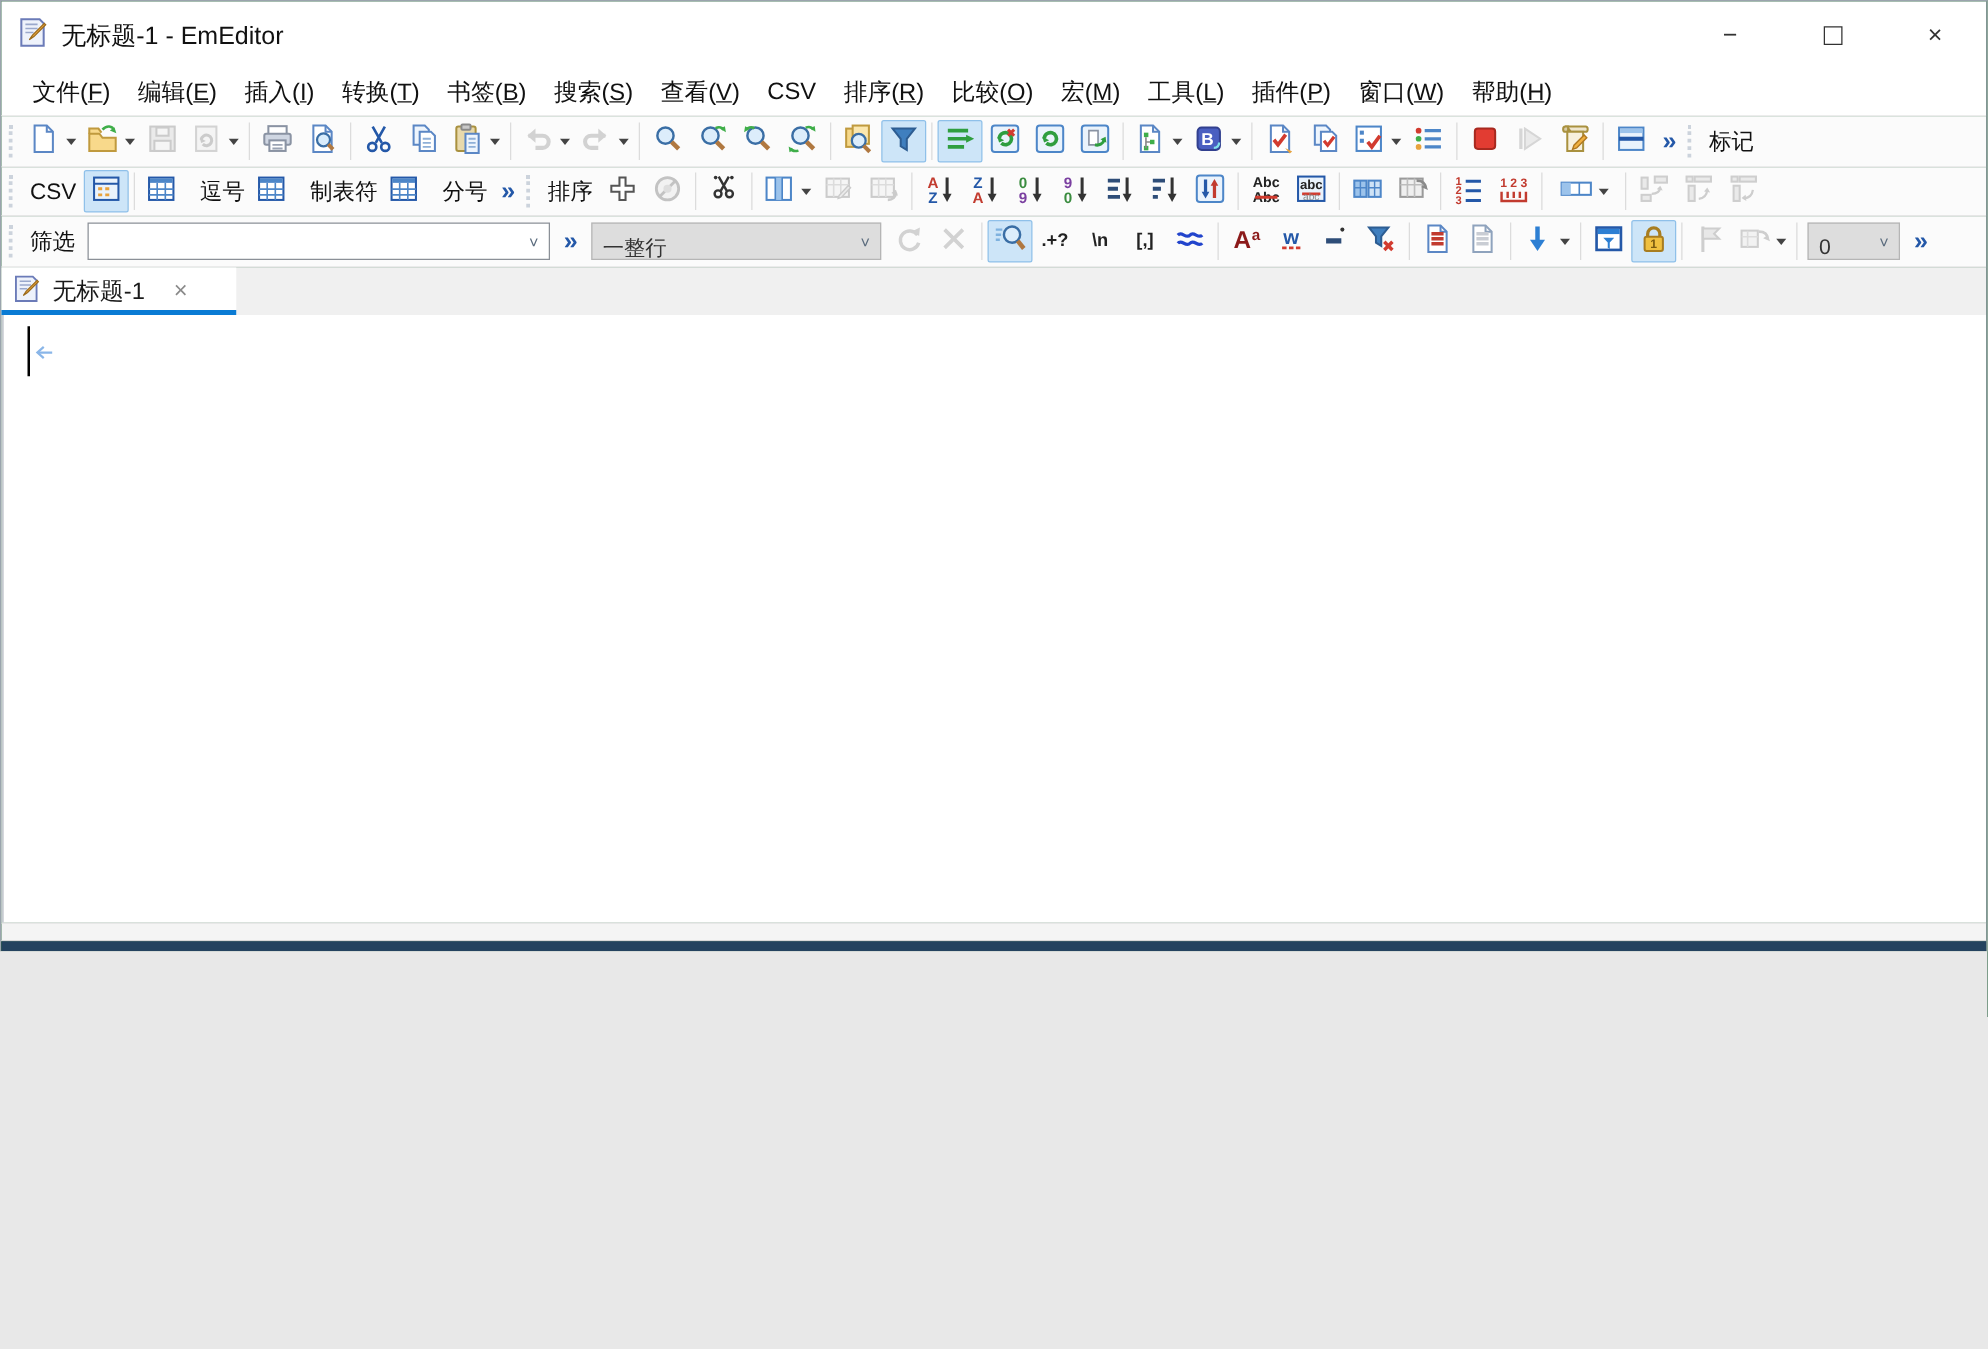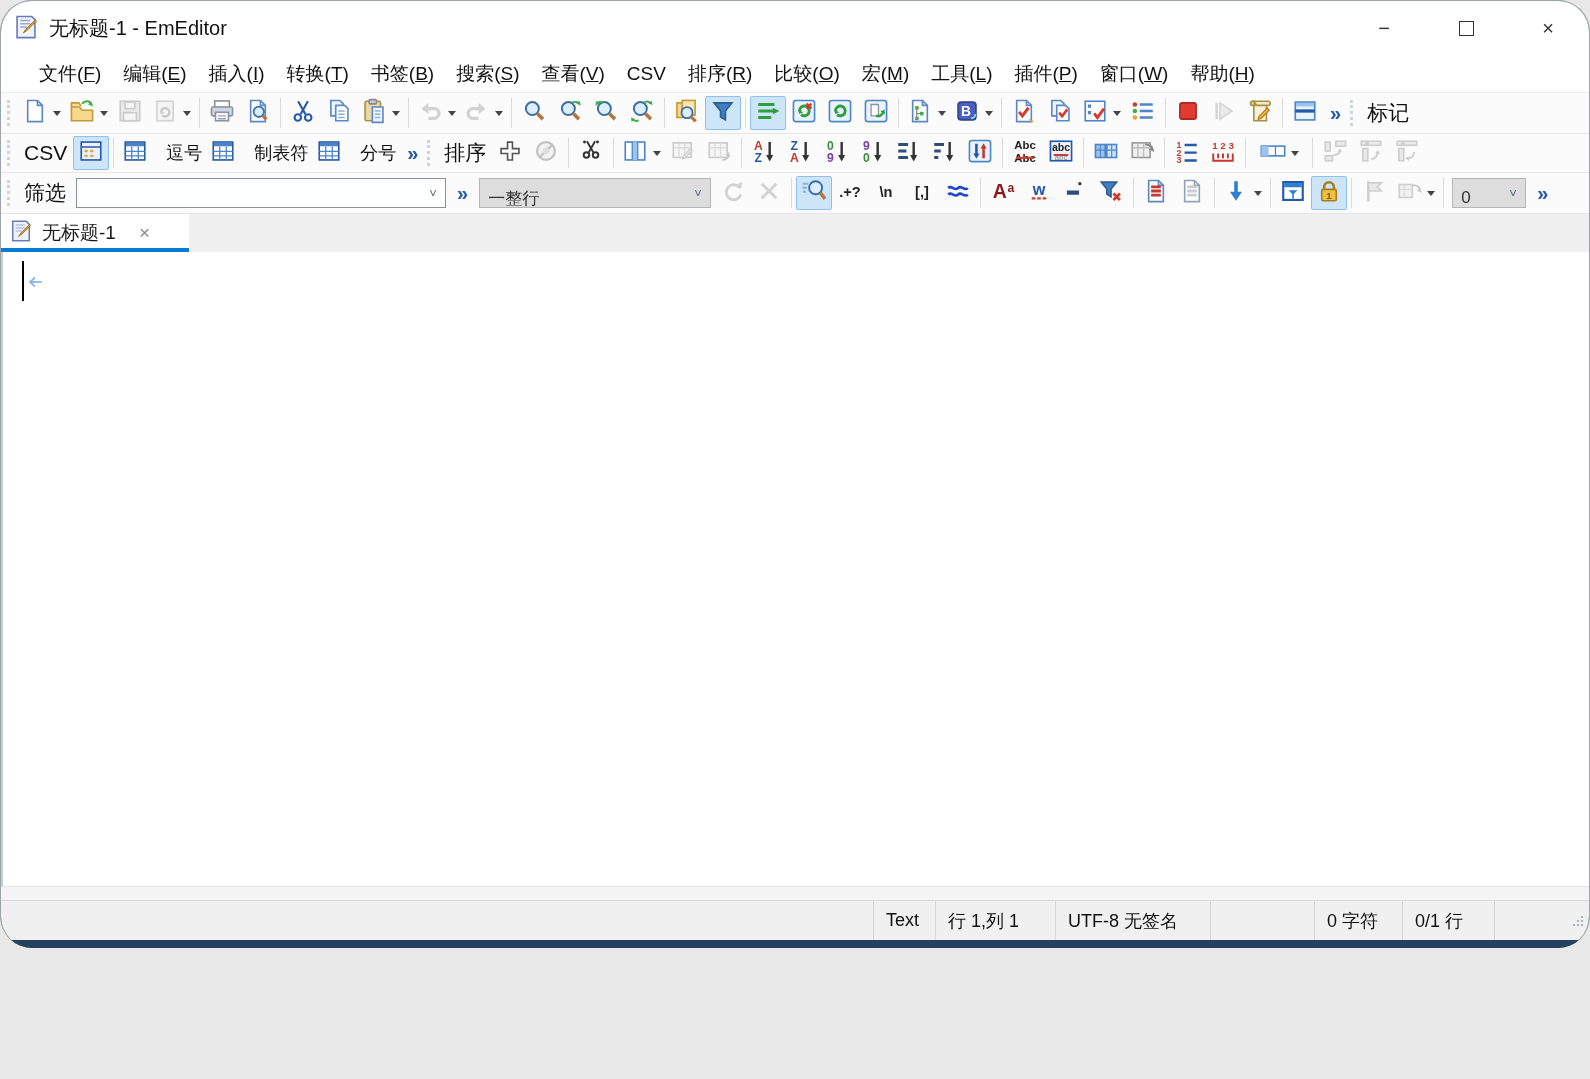--- a/index.html
+++ b/index.html
@@ -1,50 +1,50 @@
 <!DOCTYPE html>
 <html><head>
 <meta charset="utf-8">
 <style>
   html,body{margin:0;padding:0;background:#e8e8e8;}
   *{box-sizing:border-box;}
   .window{
-    width:1590px;height:948px;background:#14532d;position:relative;
+    width:1590px;height:761px;background:#14532d;position:relative;
     font-family:"Liberation Sans","DejaVu Sans",sans-serif;color:#1a1a1a;
     display:flex;flex-direction:column;overflow:hidden;
-    border-left:1px solid #9aa4ad;border-right:1px solid #9aa4ad;border-top:1px solid #9aa4ad;border-radius:32px;
+    border-left:1px solid #9aa4ad;border-right:1px solid #9aa4ad;border-top:1px solid #9aa4ad;
   }
   
   .titlebar{height:55px;background:#ffffff;display:flex;align-items:center;flex:0 0 auto;}
   .titlebar .appicon{margin:0 10px 0 12px;}
   .titlebar .title{font-size:20px;color:#111;}
   .wincontrols{margin-left:auto;display:flex;height:100%;}
   .wbtn{width:82px;height:100%;display:flex;align-items:center;justify-content:center;
         font-size:20px;color:#333;cursor:default;}
   .wbtn .maxbox{width:15px;height:15px;border:1.5px solid #333;}
   
-  .menubar{height:37px;display:flex;align-items:center;padding-left:27px;background:#fff;
+  .menubar{height:37px;display:flex;align-items:center;padding-left:14px;background:#fff;
            border-bottom:1px solid #ececec;flex:0 0 auto;}
   .mitem{font-size:19px;padding:0 11px;color:#111;white-space:nowrap;cursor:default;}
   .mitem u{text-decoration:underline;}
   
   .toolbar{display:flex;align-items:center;background:#fbfbfb;border-bottom:1px solid #e6e6e6;
            padding:0 4px;flex:0 0 auto;white-space:nowrap;overflow:hidden;}
   .tb1{height:41px;}.tb2{height:39px;}.tb3{height:41px;}
   .grip{width:6px;height:26px;border-left:3px dotted #ccd3dc;margin:0 5px 0 2px;flex:0 0 auto;}
   .sep{width:1px;height:30px;background:#dcdcdc;margin:0 4px;flex:0 0 auto;}
   .tbtn{display:flex;align-items:center;justify-content:center;gap:3px;height:34px;min-width:36px;
         padding:0 3px;border:1px solid transparent;border-radius:2px;background:transparent;
         font-size:18px;color:#111;flex:0 0 auto;cursor:default;}
   .tbtn.active{background:#cde5f8;border-color:#8fc0e9;}
   .tbtn.disabled svg{filter:grayscale(1) opacity(.5);}
   .tbtn .blabel{font-size:18px;margin-left:15px;}
   .dd{width:0;height:0;border-left:4.5px solid transparent;border-right:4.5px solid transparent;
       border-top:5px solid #444;margin-left:2px;flex:0 0 auto;}
-  .tlabel{font-size:21px;color:#111;padding:0 6px;flex:0 0 auto;}
+  .tlabel{font-size:18px;color:#111;padding:0 6px;flex:0 0 auto;}
   .chev{color:#2458a8;font-size:20px;font-weight:bold;padding:0 7px;flex:0 0 auto;cursor:default;}
   .combo{height:30px;border:1px solid #8b9097;background:#fff;display:flex;align-items:center;
          font-size:17px;padding-left:8px;position:relative;flex:0 0 auto;margin:0 4px;cursor:default;}
   .combo .cval{flex:1;color:#111;}
   .combo .carr{width:24px;text-align:center;color:#5a6b7d;font-size:13px;}
   .combo.disabled{background:#dddddd;border-color:#b5b5b5;}
   .combo.disabled .cval{color:#333;margin-top:10px;}
   
   .tabbar{height:38px;background:#f0f0f0;display:flex;align-items:stretch;flex:0 0 auto;}
   .tab{background:#fff;display:flex;align-items:center;gap:9px;padding:0 10px 0 8px;
@@ -745,34 +745,15 @@
     <span class="eolmark">
       <svg viewBox="0 0 16 16" width="18" height="18">
         <path d="M14 8H4" stroke="#8ab6e8" stroke-width="1.6" fill="none"></path>
         <path d="M8 4L3.5 8 8 12" stroke="#8ab6e8" stroke-width="1.6" fill="none"></path>
       </svg>
     </span>
   </div>
 
   <div class="hstrip"></div>
 
-  <div class="statusbar" id="statusbar">
-      <div class="scell"></div>
-      <div class="scell" style="width: 62px;">Text</div>
-      <div class="scell" style="width: 120px;">行 1,列 1</div>
-      <div class="scell" style="width: 155px;">UTF-8 无签名</div>
-      <div class="scell" style="width: 104px;"></div>
-      <div class="scell" style="width: 88px;">0 字符</div>
-      <div class="scell" style="width: 92px;">0/1 行</div>
-      <div class="scell gripcell" style="width: 95px;">
-        <svg width="14" height="14" viewBox="0 0 14 14">
-      <circle cx="11" cy="3" r="1.1" fill="#9aa3ad"></circle>
-          <circle cx="11" cy="7" r="1.1" fill="#9aa3ad"></circle>
-      <circle cx="11" cy="11" r="1.1" fill="#9aa3ad"></circle>
-          <circle cx="7" cy="7" r="1.1" fill="#9aa3ad"></circle>
-      <circle cx="7" cy="11" r="1.1" fill="#9aa3ad"></circle>
-          <circle cx="3" cy="11" r="1.1" fill="#9aa3ad"></circle>
-        </svg>
-      </div>
-    </div>
 
   <div class="bottombar"></div>
 </div>
 
 </body></html>

